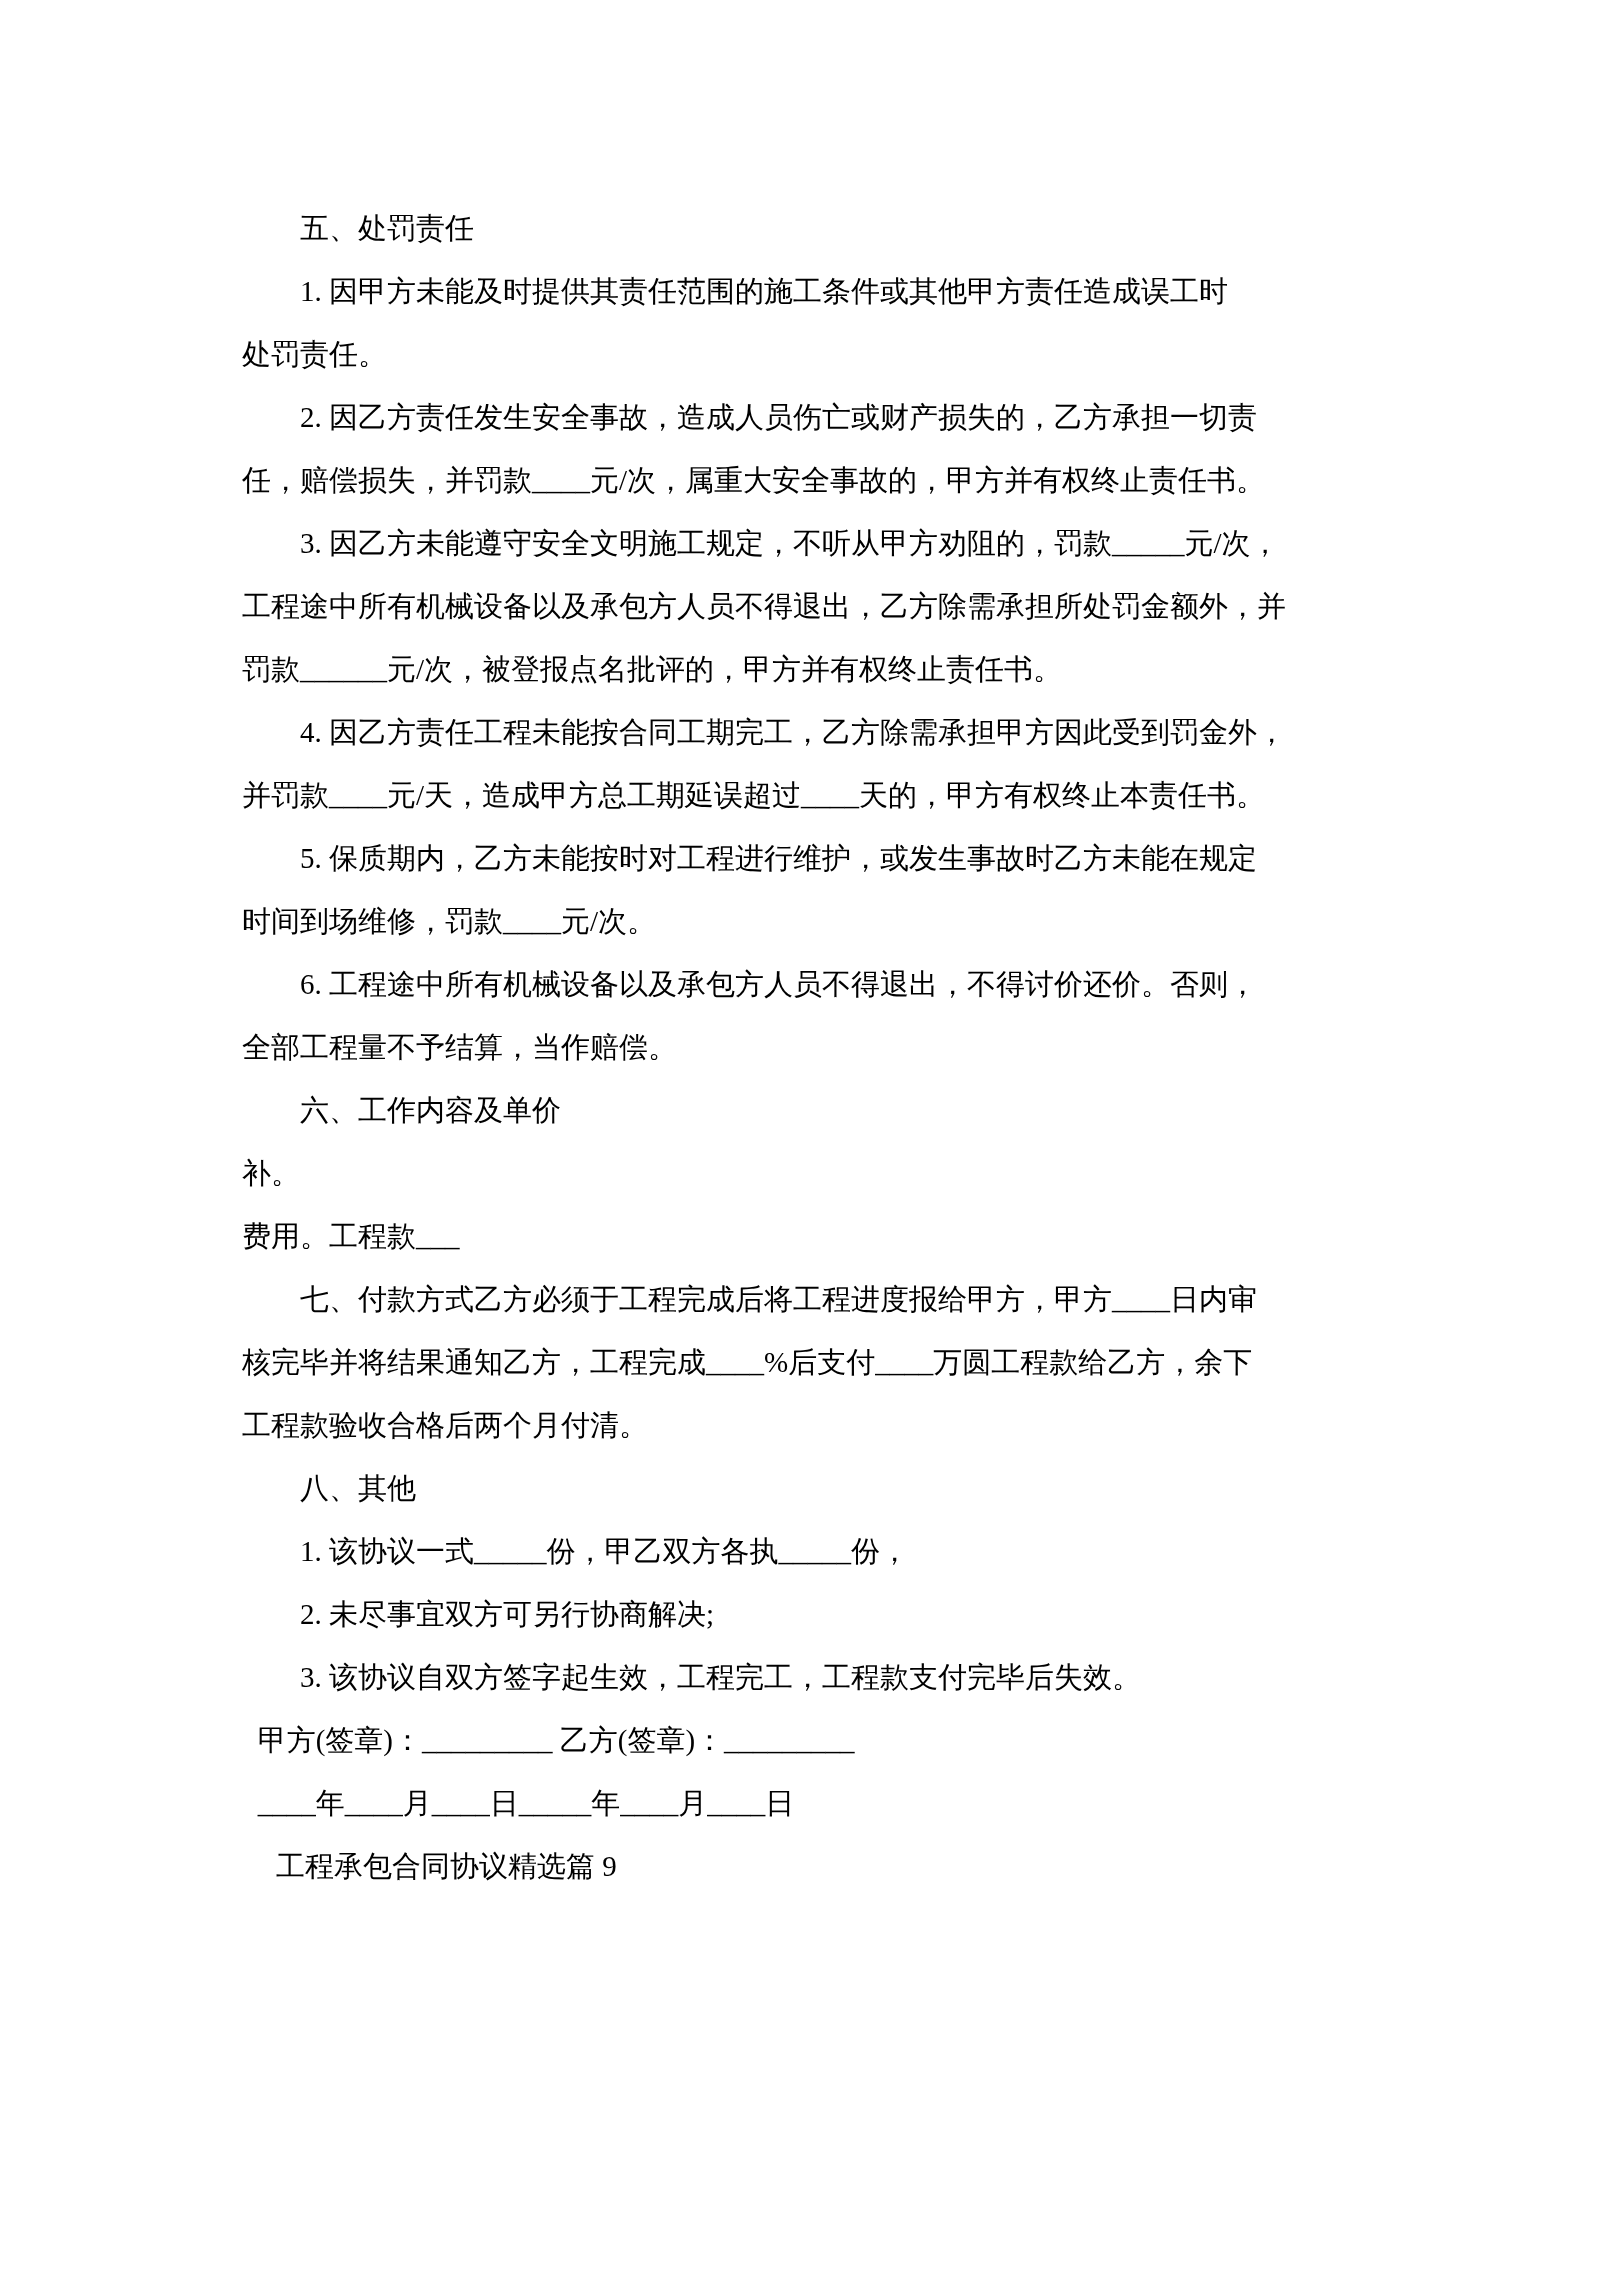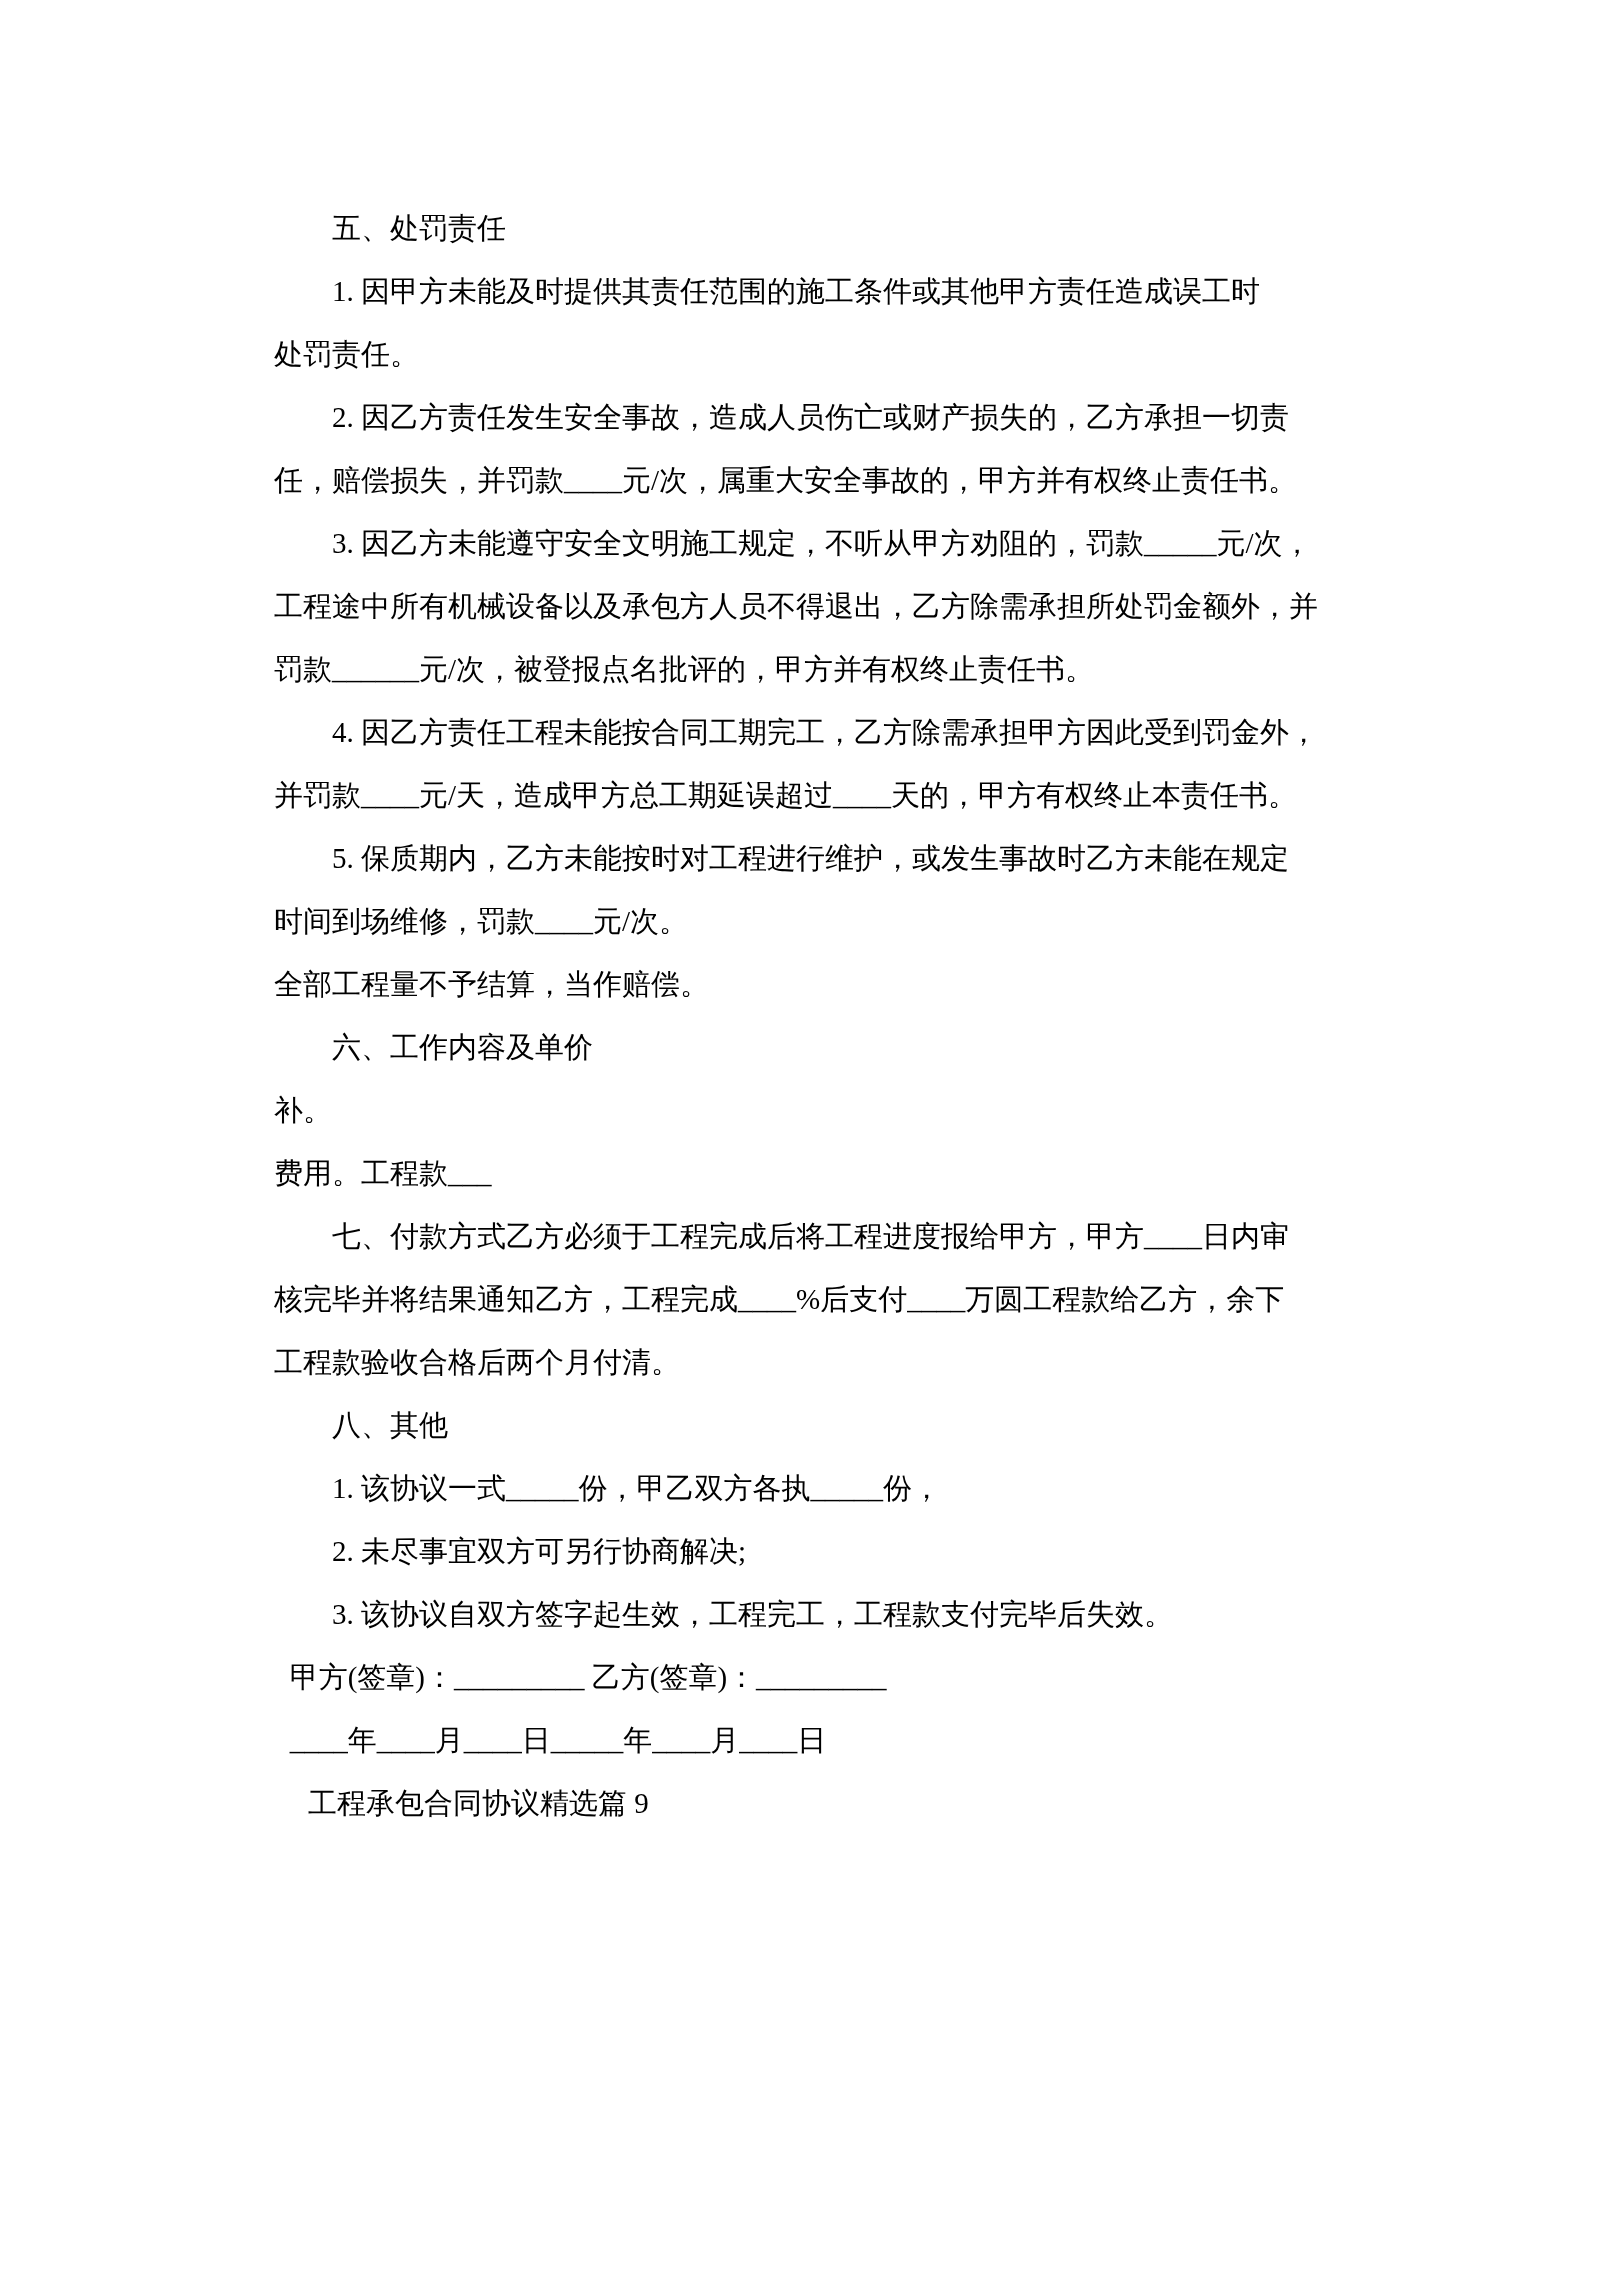--- a/index.html
+++ b/index.html
@@ -20,21 +20,20 @@
     background: #ffffff;
     color: #000000;
     font-family: "Liberation Serif", serif;
     font-size: 29px;
   }
   .line {
     height: 63px;
     line-height: 63px;
     white-space: nowrap;
     overflow: visible;
-    margin-left: 32px;
   }
   
   .ind2 { padding-left: 58px; }
   
   .ind-half { padding-left: 15.7px; }
   
   .ind1 { padding-left: 34px; }
 </style>
 </head>
 <body>
@@ -45,20 +44,21 @@
   <div class="line">处罚责任。</div>
   <div class="line ind2">2. 因乙方责任发生安全事故，造成人员伤亡或财产损失的，乙方承担一切责</div>
   <div class="line">任，赔偿损失，并罚款____元/次，属重大安全事故的，甲方并有权终止责任书。</div>
   <div class="line ind2">3. 因乙方未能遵守安全文明施工规定，不听从甲方劝阻的，罚款_____元/次，</div>
   <div class="line">工程途中所有机械设备以及承包方人员不得退出，乙方除需承担所处罚金额外，并</div>
   <div class="line">罚款______元/次，被登报点名批评的，甲方并有权终止责任书。</div>
   <div class="line ind2">4. 因乙方责任工程未能按合同工期完工，乙方除需承担甲方因此受到罚金外，</div>
   <div class="line">并罚款____元/天，造成甲方总工期延误超过____天的，甲方有权终止本责任书。</div>
   <div class="line ind2">5. 保质期内，乙方未能按时对工程进行维护，或发生事故时乙方未能在规定</div>
   <div class="line">时间到场维修，罚款____元/次。</div>
+  <div class="line ind2">6. 工程途中所有机械设备以及承包方人员不得退出，不得讨价还价。否则，</div>
   <div class="line">全部工程量不予结算，当作赔偿。</div>
   <div class="line ind2">六、工作内容及单价</div>
   <div class="line">补。</div>
   <div class="line">费用。工程款___</div>
   <div class="line ind2">七、付款方式乙方必须于工程完成后将工程进度报给甲方，甲方____日内审</div>
   <div class="line">核完毕并将结果通知乙方，工程完成____%后支付____万圆工程款给乙方，余下</div>
   <div class="line">工程款验收合格后两个月付清。</div>
   <div class="line ind2">八、其他</div>
   <div class="line ind2">1. 该协议一式_____份，甲乙双方各执_____份，</div>
   <div class="line ind2">2. 未尽事宜双方可另行协商解决;</div>

